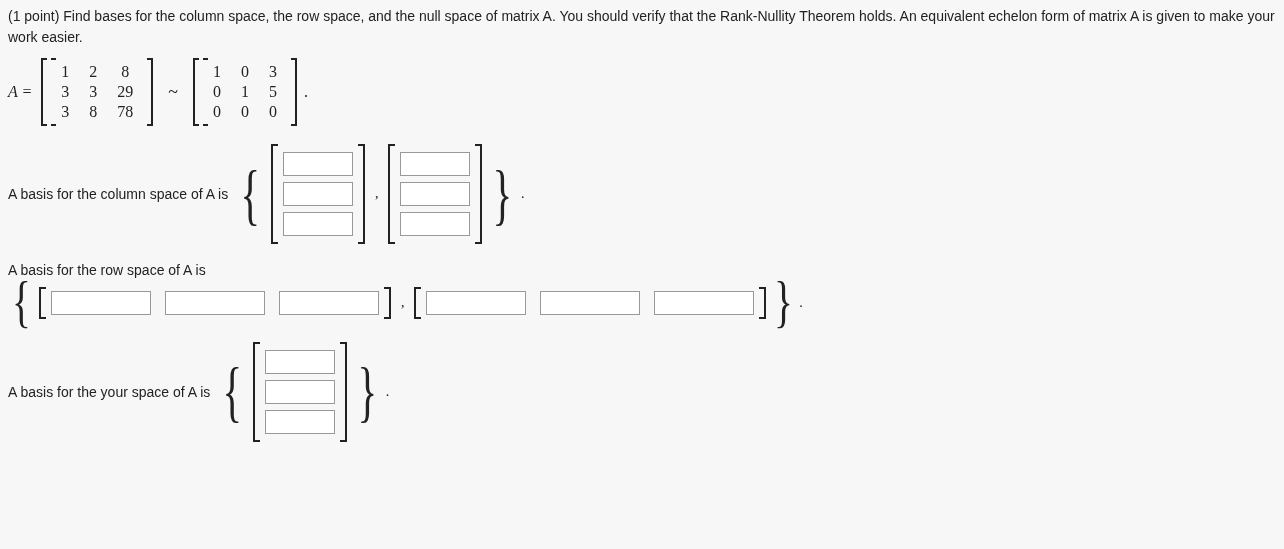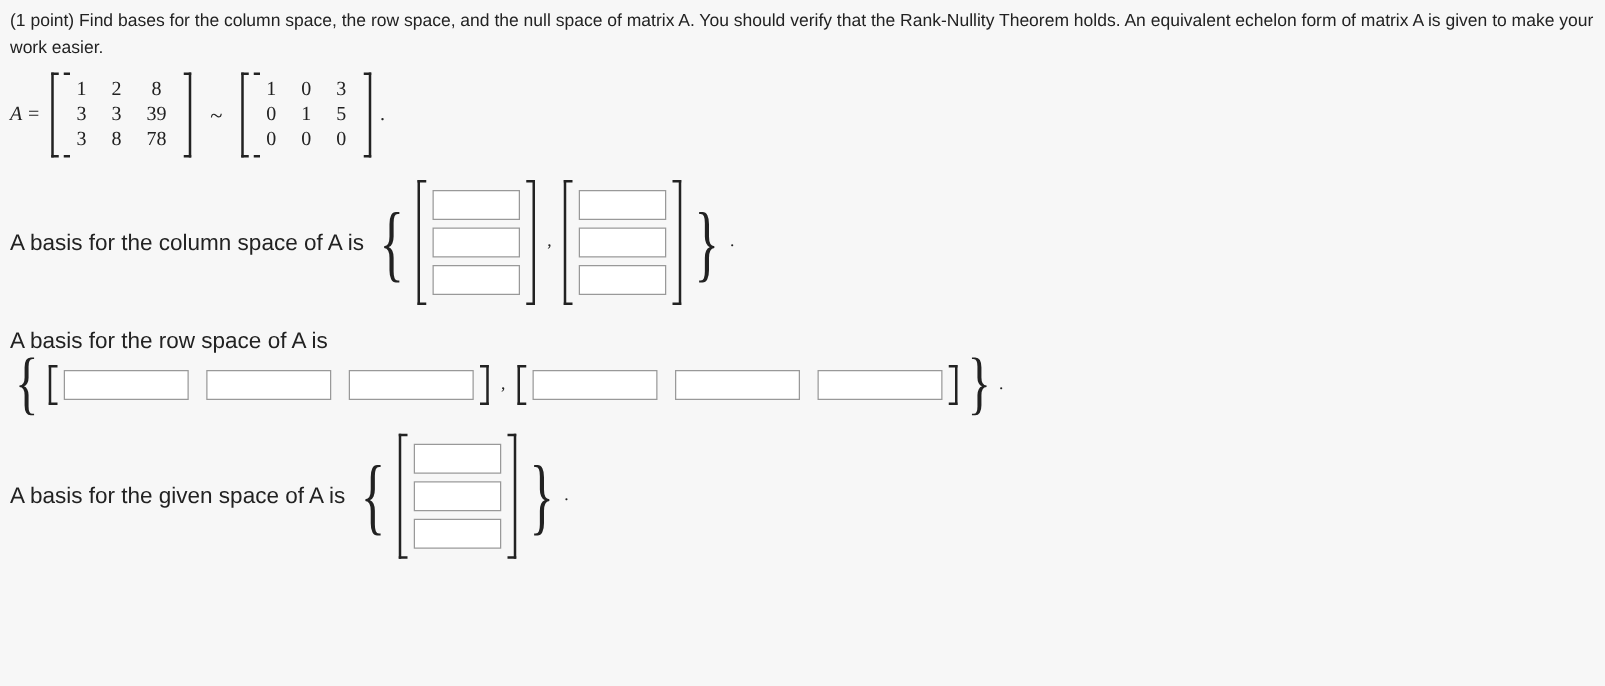--- a/index.html
+++ b/index.html
@@ -37,21 +37,21 @@
     }
     .matrix .mtop-l { top:0; left:-2px; }
     .matrix .mtop-r { top:0; right:-2px; }
     .matrix .mbot-l { bottom:0; left:-2px; }
     .matrix .mbot-r { bottom:0; right:-2px; }
     .matrix table { border-collapse: collapse; }
     .matrix td { text-align: center; padding: 1px 10px; font-family: 'Times New Roman', serif; }
     .tilde { margin: 0 12px; font-size: 18px; }
     .period { margin-left: 4px; }
     .answer-row { display: flex; align-items: center; margin: 10px 0 18px 0; }
-    .answer-label { font-size: 18px; margin-right: 6px; }
+    .answer-label { font-size: 14px; margin-right: 6px; }
     .big-brace-l, .big-brace-r { font-family: 'Times New Roman', serif; font-size: 68px; line-height: 0.6; display:inline-block; transform: scaleX(0.6); }
     .huge-brace-l, .huge-brace-r { font-family: 'Times New Roman', serif; font-size: 56px; line-height: 0.6; display:inline-block; transform: scaleX(0.7); }
     .vec-wrap { display:flex; align-items:center; }
     .col-vec {
       display: inline-flex;
       flex-direction: column;
       gap: 6px;
       padding: 8px 10px;
       border-left: 2px solid #222;
       border-right: 2px solid #222;
@@ -110,21 +110,21 @@
     <table>
       <tbody>
           <tr>
             <td>1</td>
             <td>2</td>
             <td>8</td>
           </tr>
       <tr>
             <td>3</td>
             <td>3</td>
-            <td>39</td>
+            <td>29</td>
           </tr>
       <tr>
             <td>3</td>
             <td>8</td>
             <td>78</td>
           </tr>
     </tbody>
       </table>
   </span>
   <span class="tilde">~</span>
@@ -206,21 +206,21 @@
       <input class="input-box input-box-wide" style="">
       <input class="input-box input-box-wide" style="">
       <input class="input-box input-box-wide" style="">
     </span>
     <span class="huge-brace-r">}</span>
     <span class="final-period">.</span>
   </div>
 </div>
 
 <div class="answer-row">
-  <span class="answer-label">A basis for the given space of A is</span>
+  <span class="answer-label">A basis for the your space of A is</span>
   <span class="big-brace-l">{</span>
   <span class="col-vec">
     <span class="c-tl"></span>
       <span class="c-tr"></span>
       <span class="c-bl"></span>
       <span class="c-br"></span>
     <input class="input-box" style="">
     <input class="input-box" style="">
     <input class="input-box" style="">
   </span>

